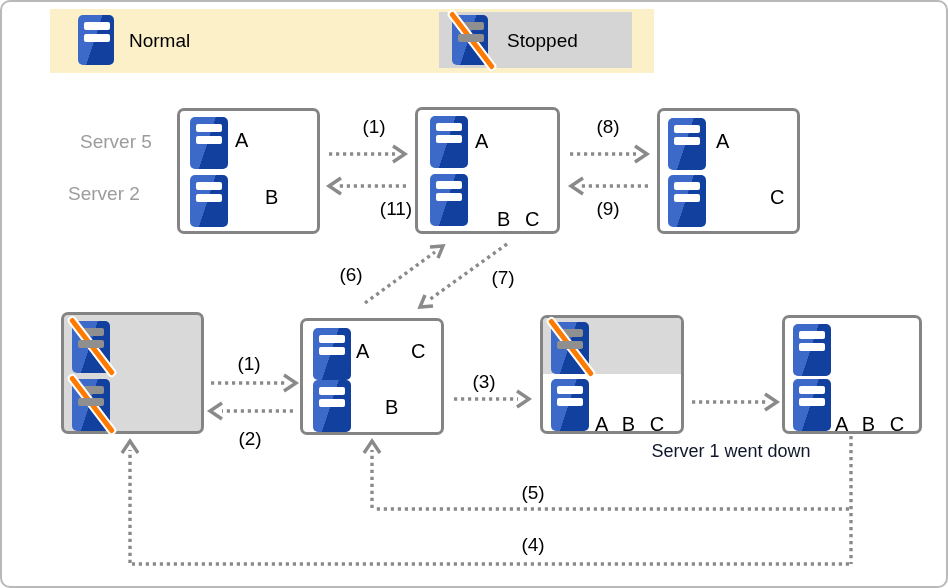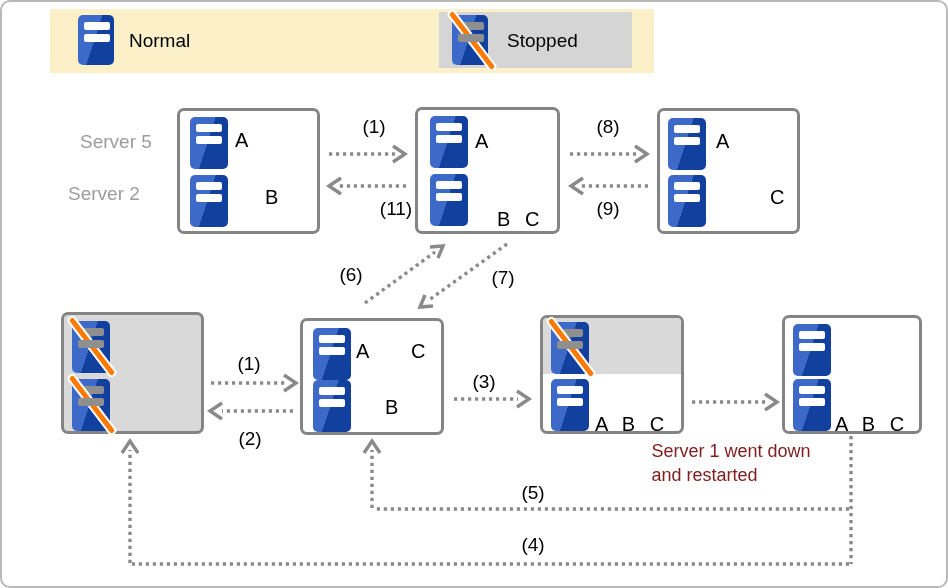--- a/index.html
+++ b/index.html
@@ -21,21 +21,21 @@
   .srv::after{top:19px;}
   .srv.stopped::before,.srv.stopped::after{background:#8f8f8f;}
   .slash{position:absolute;left:-17px;top:21px;width:70px;height:5px;background:#ff7a00;
          border:2px solid #fff;border-radius:4px;transform:rotate(52.8deg);}
   
   .letter{position:absolute;font-size:20px;color:#000;white-space:pre;}
   .sp{word-spacing:9px;margin-top:22px;}
   .srv-label{position:absolute;font-size:19px;color:#9c9c9c;}
   .arrow-label{position:absolute;font-size:19px;color:#000;transform:translateX(-50%);white-space:nowrap;}
   .note{position:absolute;left:729px;top:437px;transform:translateX(-50%);
-        font-size:18px;line-height:24px;color:#7f1d1d;text-align:left;white-space:nowrap;}
+        font-size:18px;line-height:24px;color:#0f172a;text-align:center;white-space:nowrap;}
   svg.flow{position:absolute;left:0;top:0;pointer-events:none;}
 </style>
 </head>
 <body>
 
 <div class="canvas">
 
   <div class="legend-bar">
     <span class="srv" style="left:28px;top:6px;width:36px;height:50px;"></span>
     <span class="legend-label" style="left:79px;top:21px;">Normal</span>
@@ -98,21 +98,20 @@
   </div>
 
   <div class="sbox" style="left:780px;top:313px;width:140px;height:119px;">
     <span class="srv" style="left:8px;top:6px;"></span>
     <span class="srv" style="left:8px;top:61px;"></span>
     <span class="letter sp" style="left:50px;top:73px;">A B C</span>
   </div>
 
   <div class="note">
     <div>Server 1 went down</div>
-    <div>and restarted</div>
   </div>
 
   <svg class="flow" width="948" height="588" viewBox="0 0 948 588">
     <g stroke="#8a8a8a" stroke-width="3.4" fill="none">
 
       <line x1="327" y1="152" x2="393" y2="152" stroke-dasharray="3.2 3.8"></line>
       <polyline points="391,144 403,152 391,160"></polyline>
       <line x1="404" y1="184" x2="337" y2="184" stroke-dasharray="3.2 3.8"></line>
       <polyline points="339,176 327,184 339,192"></polyline>
 

